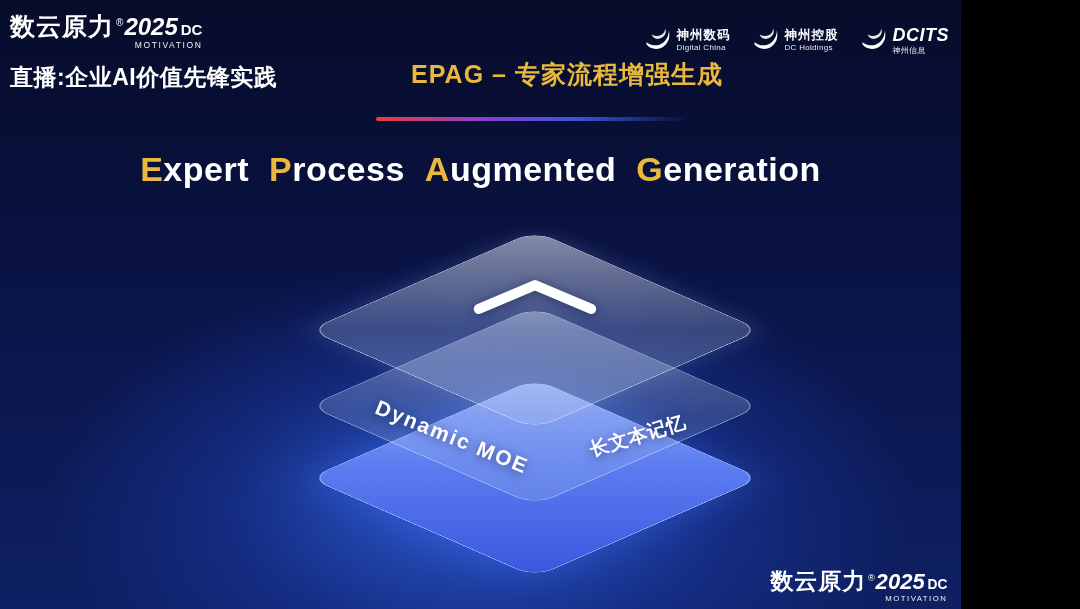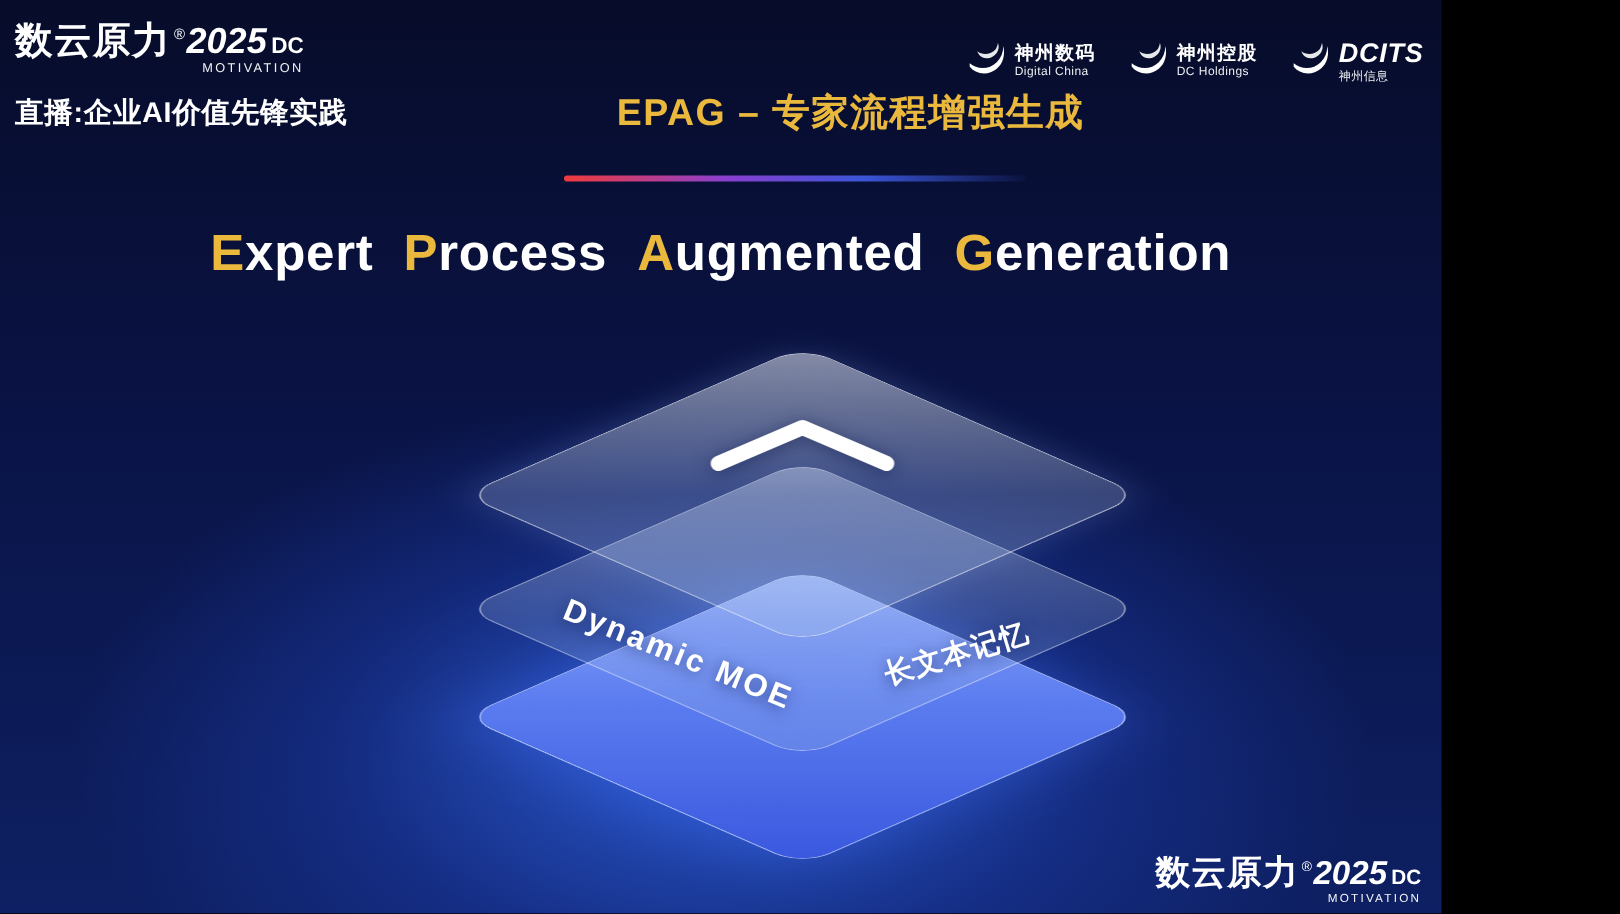--- a/index.html
+++ b/index.html
@@ -17,21 +17,21 @@
   .brand{ position:absolute; }
   .brand-tl{ left:10px; top:10px; }
   .brand-br{ right:14px; bottom:6px; transform:scale(0.92); transform-origin:bottom right; }
   .brand-row{ display:flex; align-items:baseline; }
   .brand-cn{ font-size:25px; font-weight:bold; letter-spacing:1px; }
   .brand-reg{ font-size:10px; position:relative; top:-9px; margin:0 1px 0 2px; }
   .brand-year{ font-size:24px; font-weight:bold; font-style:italic; }
   .brand-dc{ font-size:15px; font-weight:bold; margin-left:3px; }
   .brand-motivation{ font-size:8.5px; letter-spacing:1.6px; text-align:right; margin-top:-3px; opacity:0.95; }
 
-  .live-subtitle{ position:absolute; left:10px; top:62px; font-size:19px; font-weight:bold; letter-spacing:0.5px; }
+  .live-subtitle{ position:absolute; left:10px; top:62px; font-size:23px; font-weight:bold; letter-spacing:0.5px; }
 
   .page-title{
     position:absolute; left:567px; top:58px; transform:translateX(-50%);
     font-size:25px; font-weight:bold; color:#e9b83d; letter-spacing:1px; white-space:nowrap;
   }
   .divider{
     position:absolute; left:376px; top:117px; width:308px; height:4px; border-radius:2px;
     background:linear-gradient(90deg,#ef3b3b 0%, #8a3fd0 35%, #3a55d8 65%, rgba(40,80,200,0.05) 100%);
   }
 

